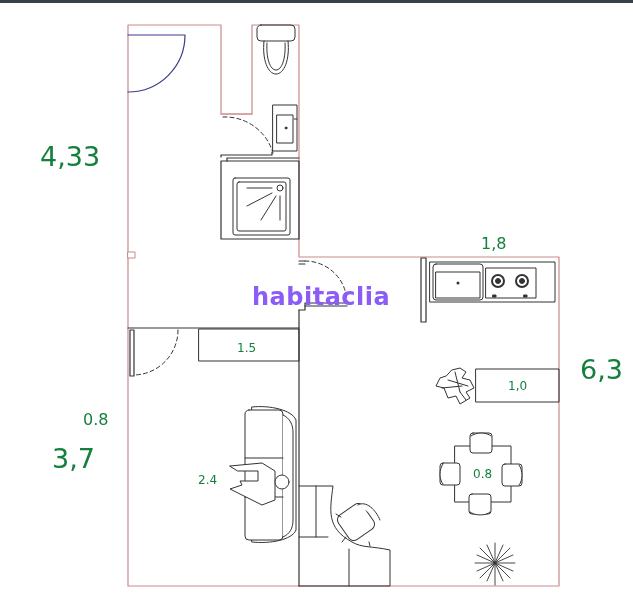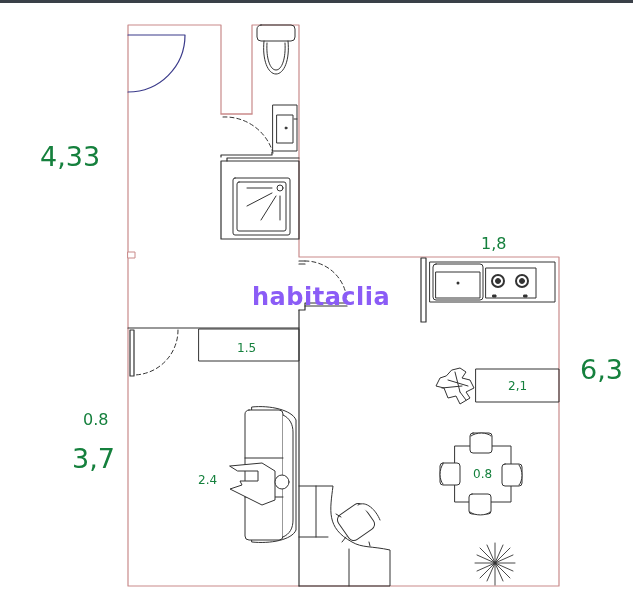--- a/index.html
+++ b/index.html
@@ -155,21 +155,21 @@
       <line x1="341" y1="517" x2="336" y2="514"></line>
       <line x1="346" y1="537" x2="342" y2="542"></line>
       <line x1="369" y1="542" x2="370" y2="546"></line>
     </g>
   </g>
 </svg>
 
 <div class="watermark">habitaclia</div>
 
 <div class="lbl big" style="left:40px; top:143px;">4,33</div>
-<div class="lbl big" style="left:52px; top:445px;margin-left:20px;">3,7</div>
+<div class="lbl big" style="left:52px; top:445px;">3,7</div>
 <div class="lbl big" style="left:580px; top:356px;">6,3</div>
 <div class="lbl small" style="left:481px; top:236px;">1,8</div>
 <div class="lbl small" style="left:83px; top:412px;">0.8</div>
 
 <div class="lbl med" style="left:237px; top:342px;">1.5</div>
 <div class="lbl med" style="left:178px; top:474px;margin-left:20px;">2.4</div>
-<div class="lbl med" style="left:508px; top:380px;">2,1</div>
+<div class="lbl med" style="left:508px; top:380px;">1,0</div>
 <div class="lbl med" style="left:473px; top:468px;">0.8</div>
 
 </body></html>

